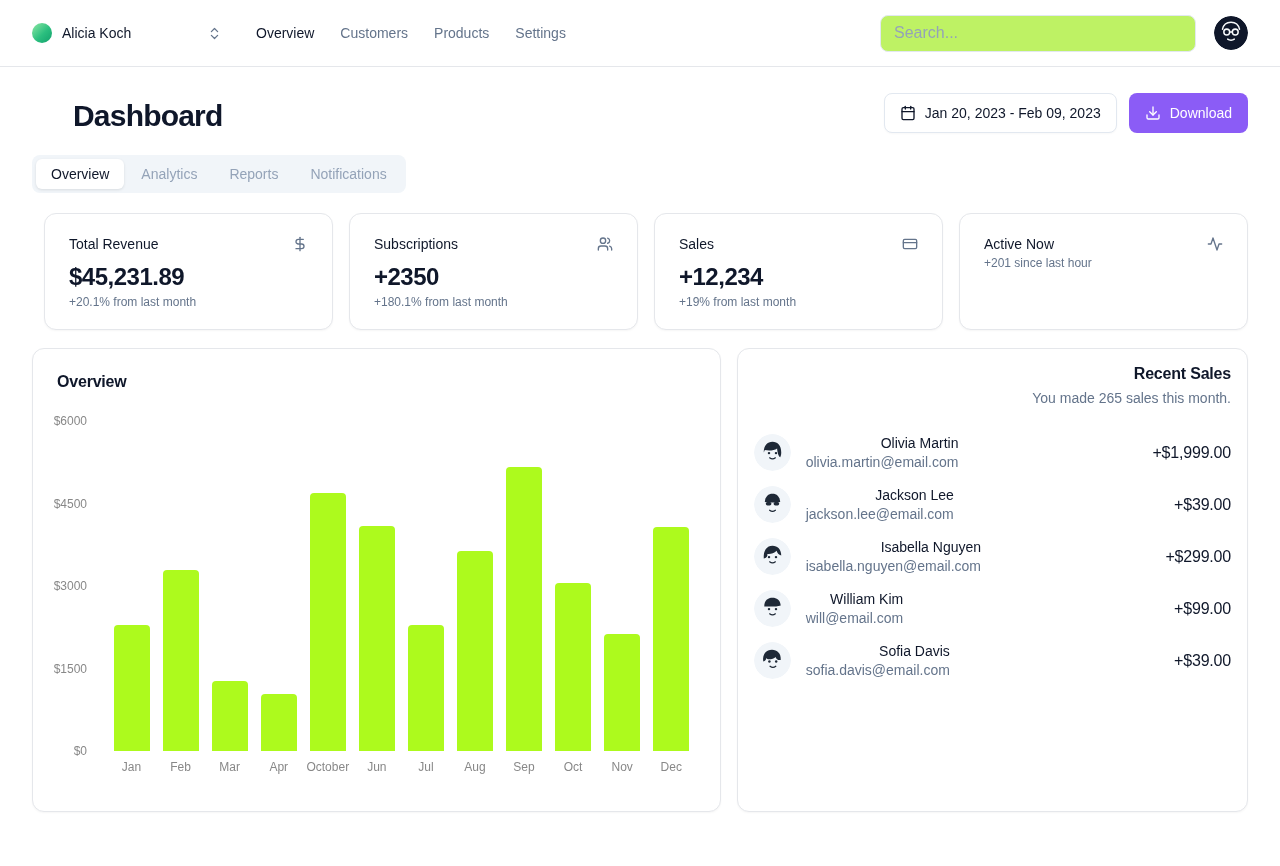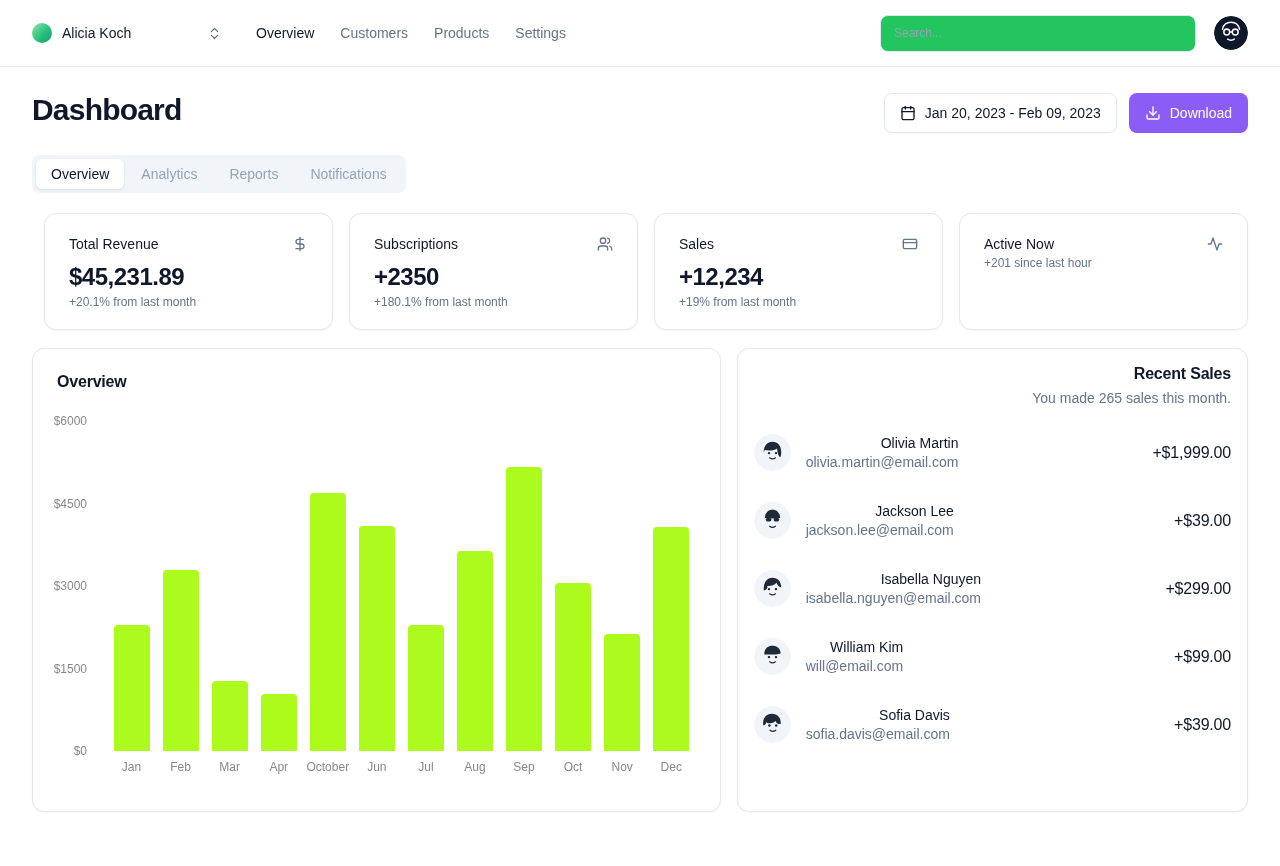--- a/index.html
+++ b/index.html
@@ -27,32 +27,32 @@
     flex:0 0 auto;
   }
   .team-name { flex:1; }
   .chevrons { color:#64748b; }
   .nav { display:flex; align-items:center; gap:26px; margin-left:34px; }
   .nav-item { font-size:14px; font-weight:500; color:#64748b; cursor:pointer; }
   .nav-item.active { color:#0f172a; }
   .header-right { margin-left:auto; display:flex; align-items:center; gap:18px; }
   .search-input {
     width:316px; height:37px; border:1px solid #e2e8f0; border-radius:8px;
-    padding:0 13px; font-size:12px; font-family:inherit; color:#0f172a;
-    outline:none; background:#22c55e;
+    padding:0 13px; font-size:16px; font-family:inherit; color:#0f172a;
+    outline:none; background:#bef264;
   }
   .search-input::placeholder { color:#94a3b8; }
   .user-avatar {
     width:34px; height:34px; border-radius:50%; overflow:hidden; cursor:pointer;
     flex:0 0 auto;
   }
 
   
   .content { padding:26px 32px 0; }
-  .title-row { display:flex; align-items:flex-start; justify-content:space-between; }
+  .title-row { display:flex; align-items:flex-end; justify-content:space-between;margin-left:41px; }
   .page-title { font-size:30px; font-weight:800; letter-spacing:-0.8px; }
   .actions { display:flex; align-items:center; gap:12px; }
   .date-btn {
     display:flex; align-items:center; gap:9px; height:40px; padding:0 15px;
     border:1px solid #e2e8f0; border-radius:8px; background:#fff;
     font-size:14px; color:#0f172a; font-family:inherit; cursor:pointer;
     box-shadow:0 1px 2px rgba(0,0,0,.03);
   }
   .download-btn {
     display:flex; align-items:center; gap:9px; height:40px; padding:0 16px;
@@ -96,21 +96,21 @@
   .plot { flex:1; height:330px; display:flex; align-items:flex-end; }
   .bar-col { flex:1; display:flex; justify-content:center; height:100%; align-items:flex-end; }
   .bar { width:36px; border-radius:4px 4px 0 0; }
   .x-axis { display:flex; margin-left:50px; margin-top:9px; }
   .x-label { flex:1; text-align:center; font-size:12px; color:#888888; }
 
   
   .sales-card { padding:16px; height:464px;text-align:right; }
   .sales-title { font-size:16px; font-weight:700; letter-spacing:-0.2px; }
   .sales-sub { margin-top:7px; font-size:14px; color:#64748b; }
-  .sales-list { margin-top:28px; display:flex; flex-direction:column; gap:31px; }
+  .sales-list { margin-top:28px; display:flex; flex-direction:column; gap:15px; }
   .sale-row { display:flex; align-items:center; }
   .sale-avatar { width:37px; height:37px; border-radius:50%; overflow:hidden; flex:0 0 auto; }
   .sale-info { margin-left:15px; }
   .sale-name { font-size:14px; font-weight:500; }
   .sale-email { margin-top:3px; font-size:14px; color:#64748b; }
   .sale-amount { margin-left:auto; font-size:16px; font-weight:500; letter-spacing:-0.2px; }
 </style>
 </head>
 <body>
 

